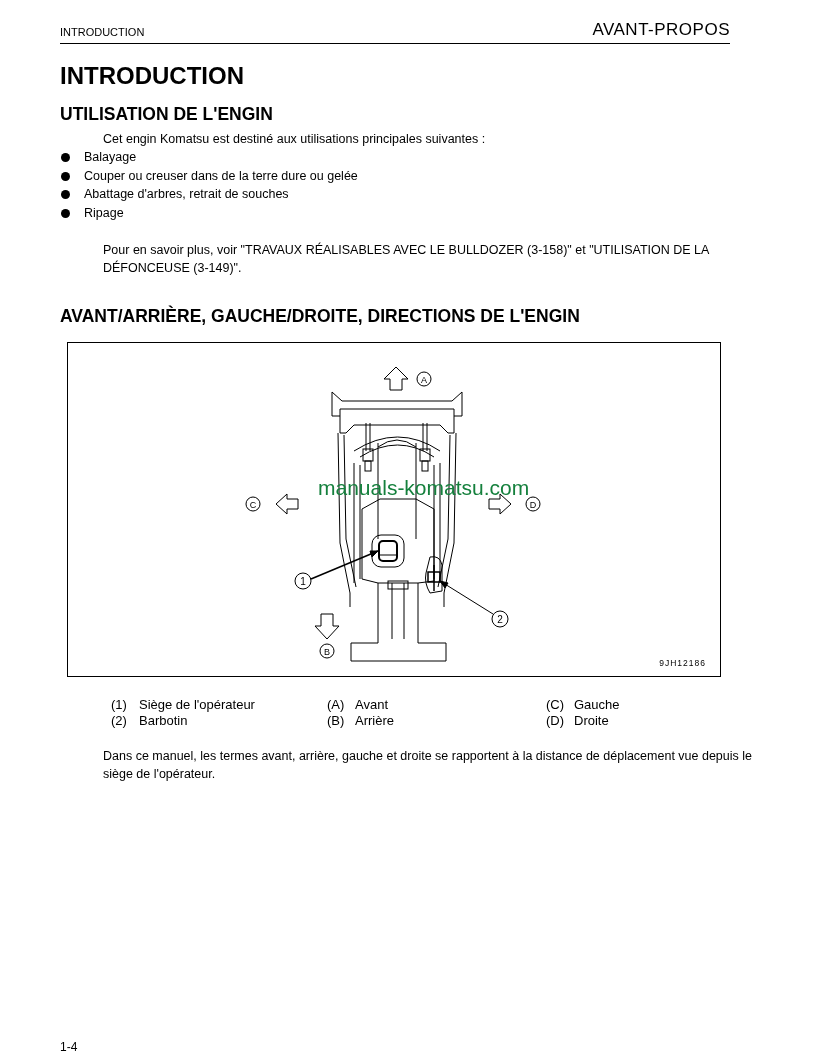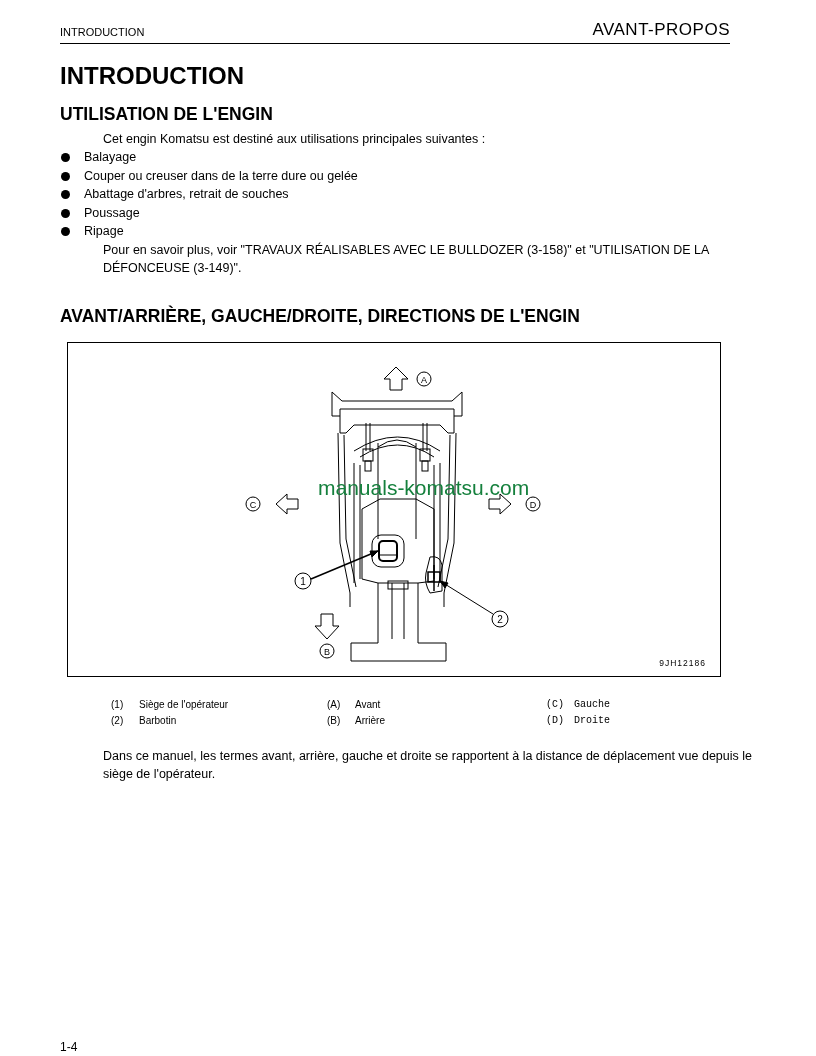--- a/index.html
+++ b/index.html
@@ -16,42 +16,41 @@
   .body-text { font-size: 12.5px; line-height: 18px; margin-left: 43px; }
   .intro { left: 60px; top: 130px; }
   .list { left: 60px; top: 148px; margin: 0; padding: 0; list-style: none; }
   .list li { position: relative; height: 18.5px; font-size: 12.5px; line-height: 18.5px; padding-left: 24px; }
   .list li .bullet { position: absolute; left: 1px; top: 5px; width: 9px; height: 9px; border-radius: 50%; background: #000; }
   .more { left: 60px; top: 241px; width: 680px; }
   .figure { left: 67px; top: 342px; width: 654px; height: 335px; border: 1.5px solid #000; box-sizing: border-box; }
   .figure svg { position: absolute; left: 0; top: 0; }
   .fig-code { right: 14px; bottom: 8px; font-size: 8.5px; font-weight: normal; letter-spacing: 1px; margin-top: 16px; }
   .watermark { left: 318px; top: 476px; font-size: 21px; color: #15803d; }
-  .legend { top: 697px; font-size: 10px; line-height: 16px; }
+  .legend { top: 697px; font-size: 13px; line-height: 16px; }
   .legend .key { display: inline-block; width: 28px; }
-  .leg1 { left: 68px; } .leg2 { left: 284px; } .leg3 { left: 503px; font-family: Liberation Mono, monospace; }
+  .leg1 { left: 68px; } .leg2 { left: 284px; } .leg3 { left: 503px; }
   .note { left: 60px; top: 747px; width: 680px; }
   .page-num { left: 60px; top: 1040px; font-size: 12px; font-weight: normal; }
 </style>
 </head>
 <body>
 
 <div class="abs hdr-left">INTRODUCTION</div>
 <div class="abs hdr-right">AVANT-PROPOS</div>
 <div class="abs hdr-rule"></div>
 
 <div class="abs h1">INTRODUCTION</div>
 
 <div class="abs h2 s1">UTILISATION DE L'ENGIN</div>
 <div class="abs body-text intro">Cet engin Komatsu est destiné aux utilisations principales suivantes :</div>
 <ul class="abs list">
   <li><span class="bullet"></span><span>Balayage</span></li>
   <li><span class="bullet"></span><span>Couper ou creuser dans de la terre dure ou gelée</span></li>
   <li><span class="bullet"></span><span>Abattage d'arbres, retrait de souches</span></li>
-  <li><span class="bullet"></span><span>Poussage</span></li>
   <li><span class="bullet"></span><span>Ripage</span></li>
 </ul>
 <div class="abs body-text more">Pour en savoir plus, voir "TRAVAUX RÉALISABLES AVEC LE BULLDOZER (3-158)" et "UTILISATION DE LA DÉFONCEUSE (3-149)".</div>
 
 <div class="abs h2 s2">AVANT/ARRIÈRE, GAUCHE/DROITE, DIRECTIONS DE L'ENGIN</div>
 
 <div class="abs figure">
   <svg width="651" height="332" viewBox="0 0 651 332" fill="none" stroke="#000" stroke-width="1" font-family="Liberation Sans, sans-serif">
 
     <g>

